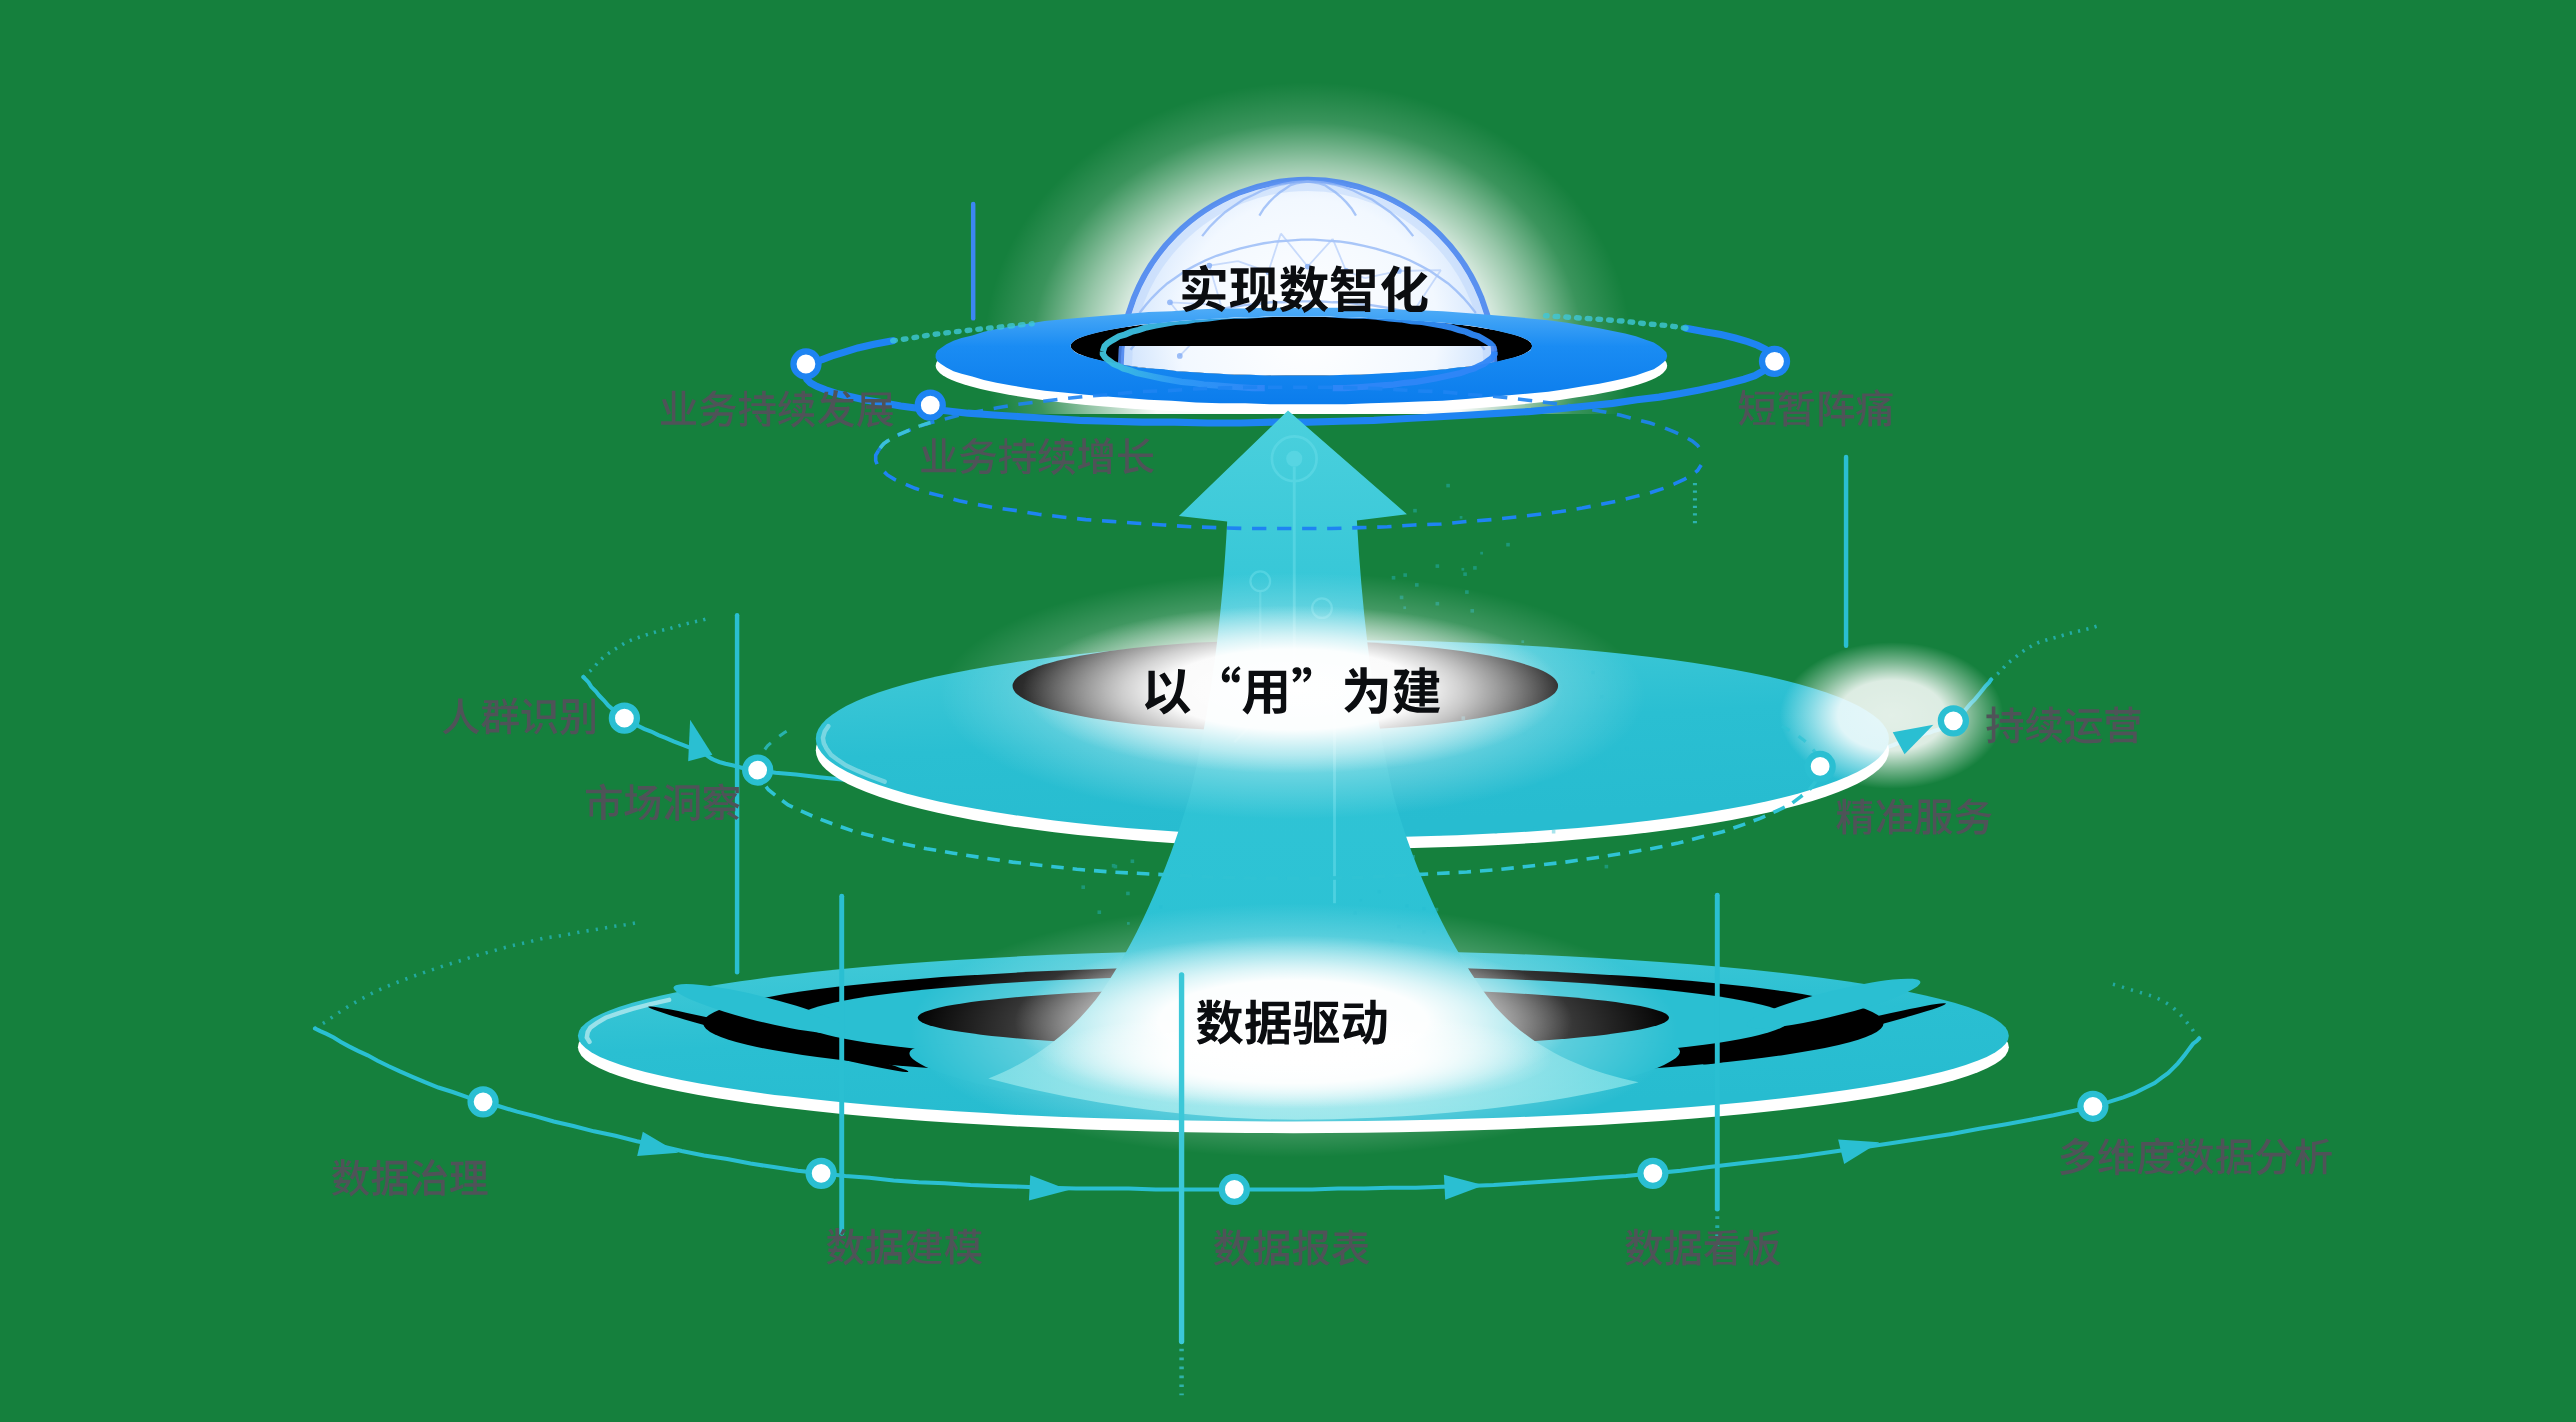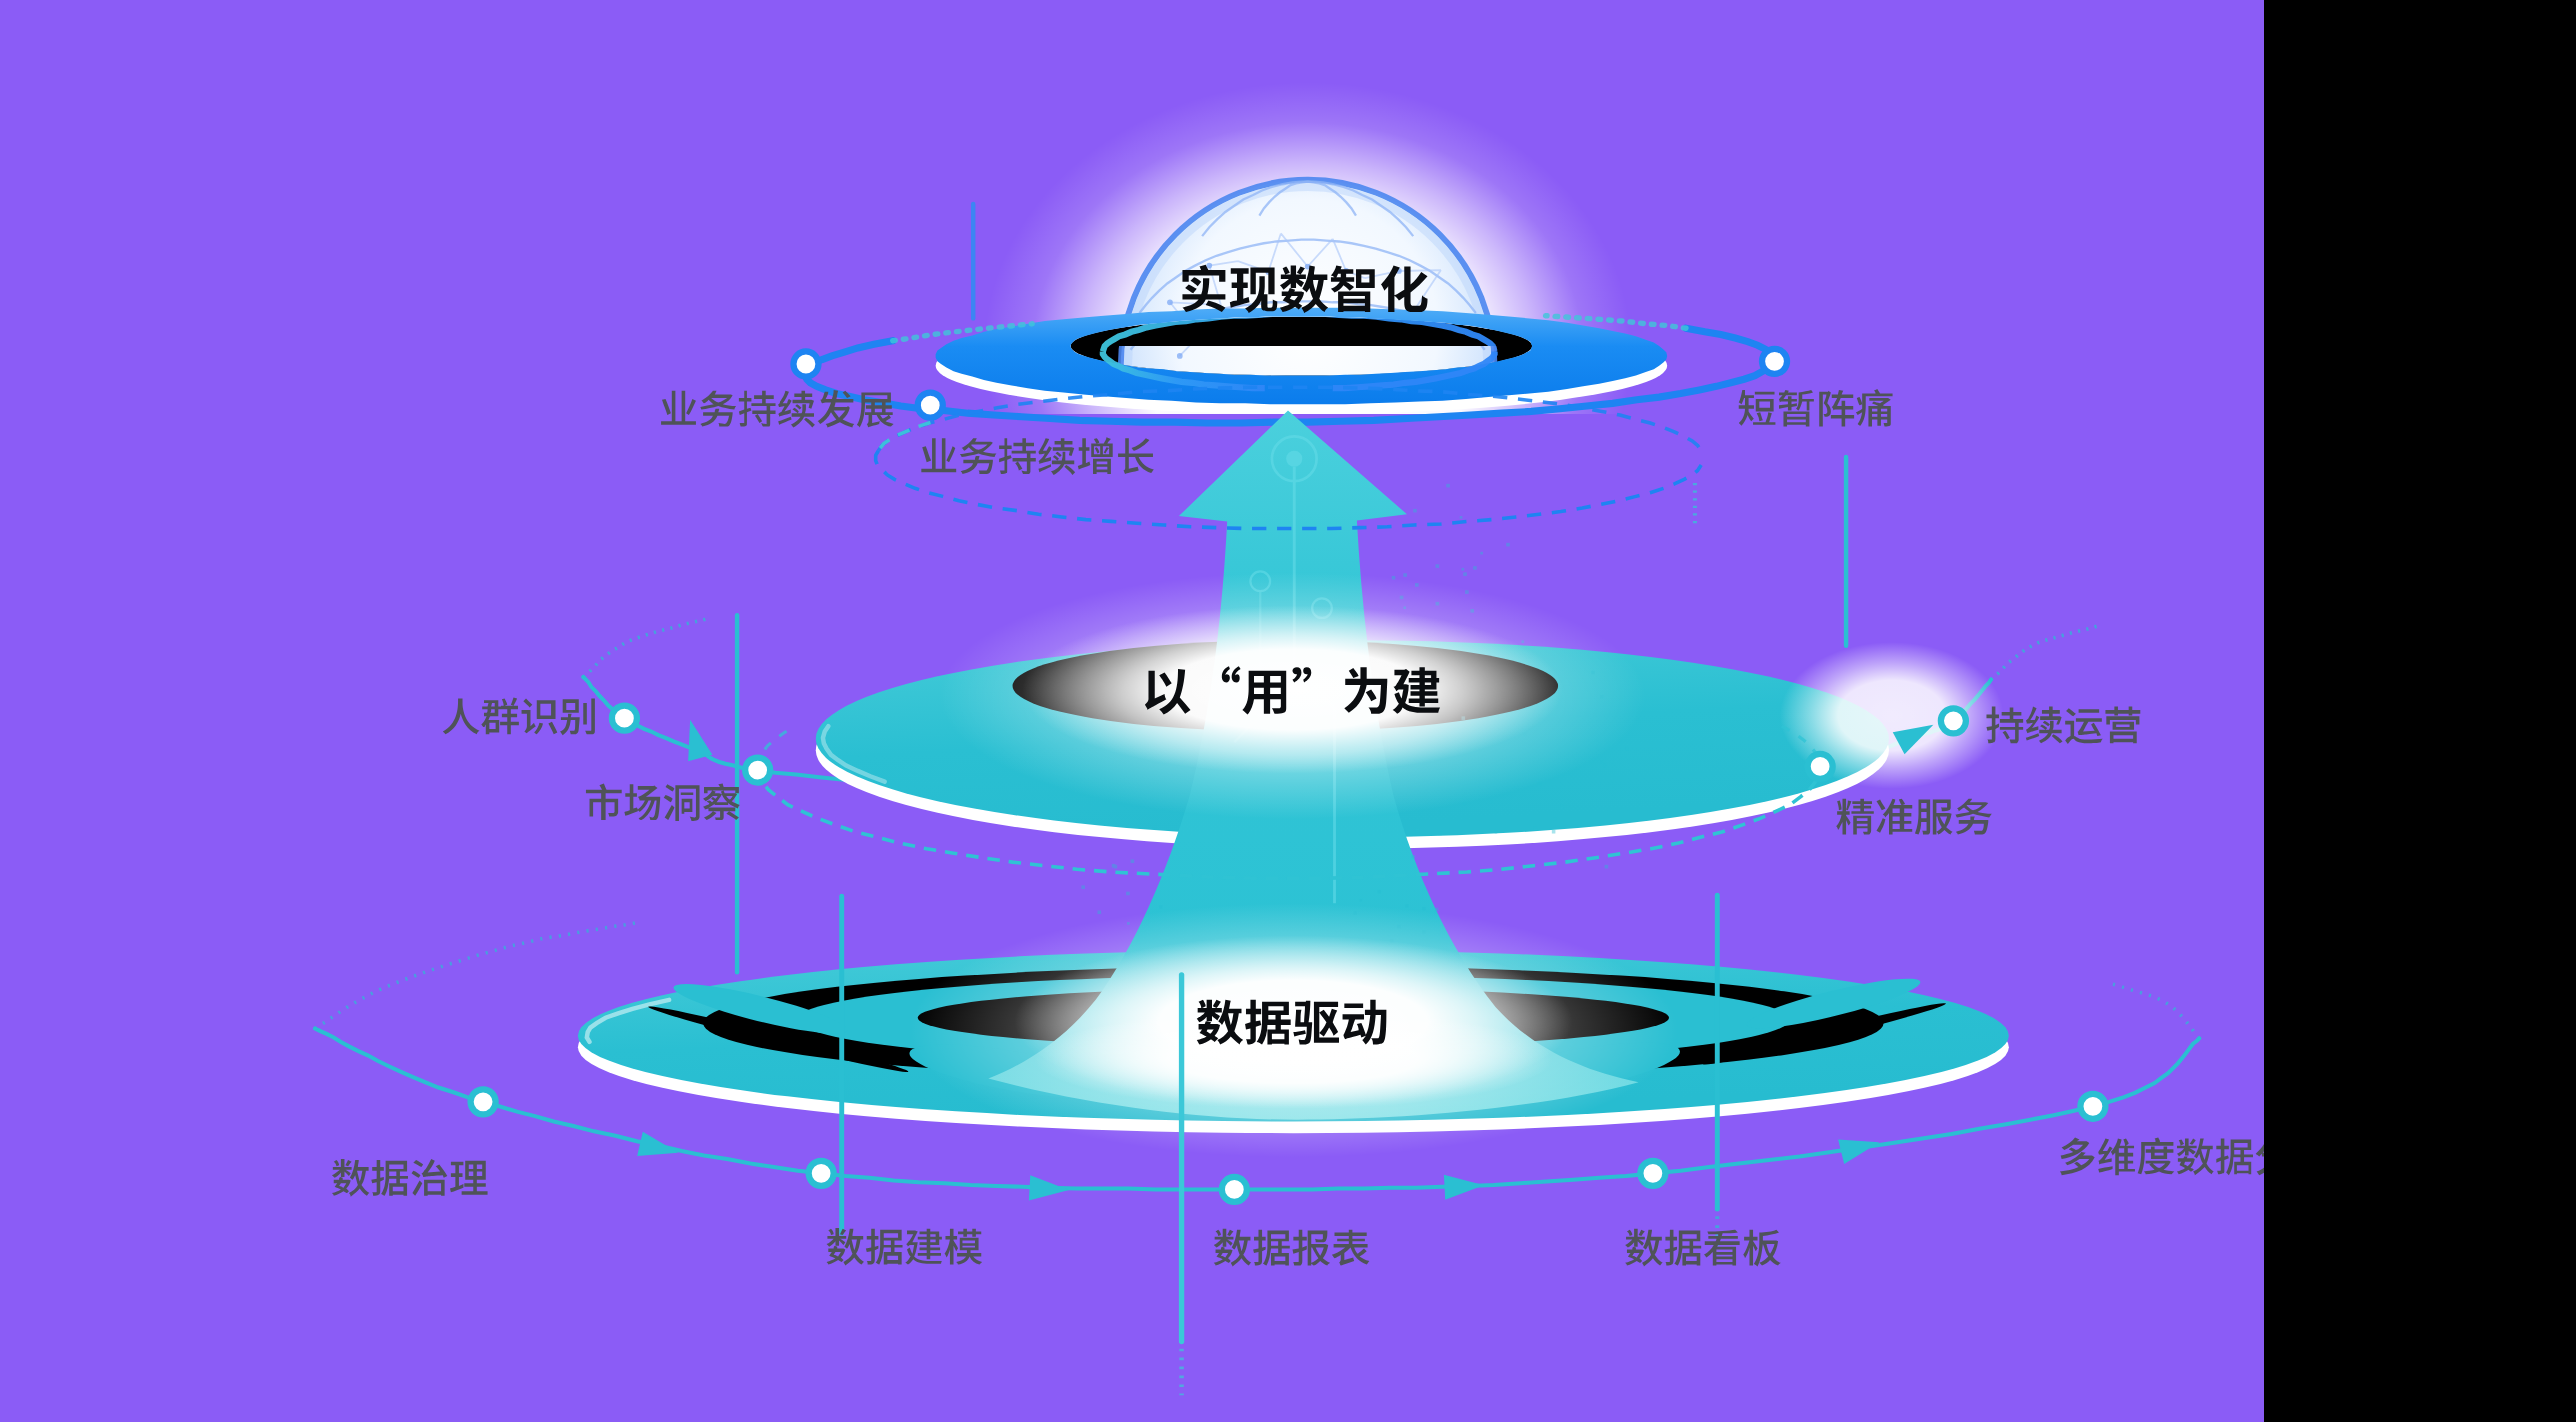--- a/index.html
+++ b/index.html
@@ -1,16 +1,16 @@
 <!DOCTYPE html>
 <html style="font-size:14.3px"><head>
 <meta charset="utf-8">
 <style>
   html,body{margin:0;padding:0;background:#000;}
-  #stage{position:relative;width:2264px;height:1422px;background:#8b5cf6;overflow:hidden;
+  #stage{position:relative;width:2576px;height:1422px;background:#15803d;overflow:hidden;
          font-family:"Liberation Sans","DejaVu Sans",sans-serif;}
   #stage svg{position:absolute;left:0;top:0;}
   .textlayer{position:absolute;left:0;top:0;width:100%;height:100%;z-index:2;pointer-events:none;}
   .lbl{position:absolute;transform:translate(-50%,-50%);color:transparent;white-space:nowrap;
        font-family:"Liberation Sans","DejaVu Sans",sans-serif;letter-spacing:0;}
   .ttl{font-weight:bold;}
 </style>
 </head>
 <body>
 

